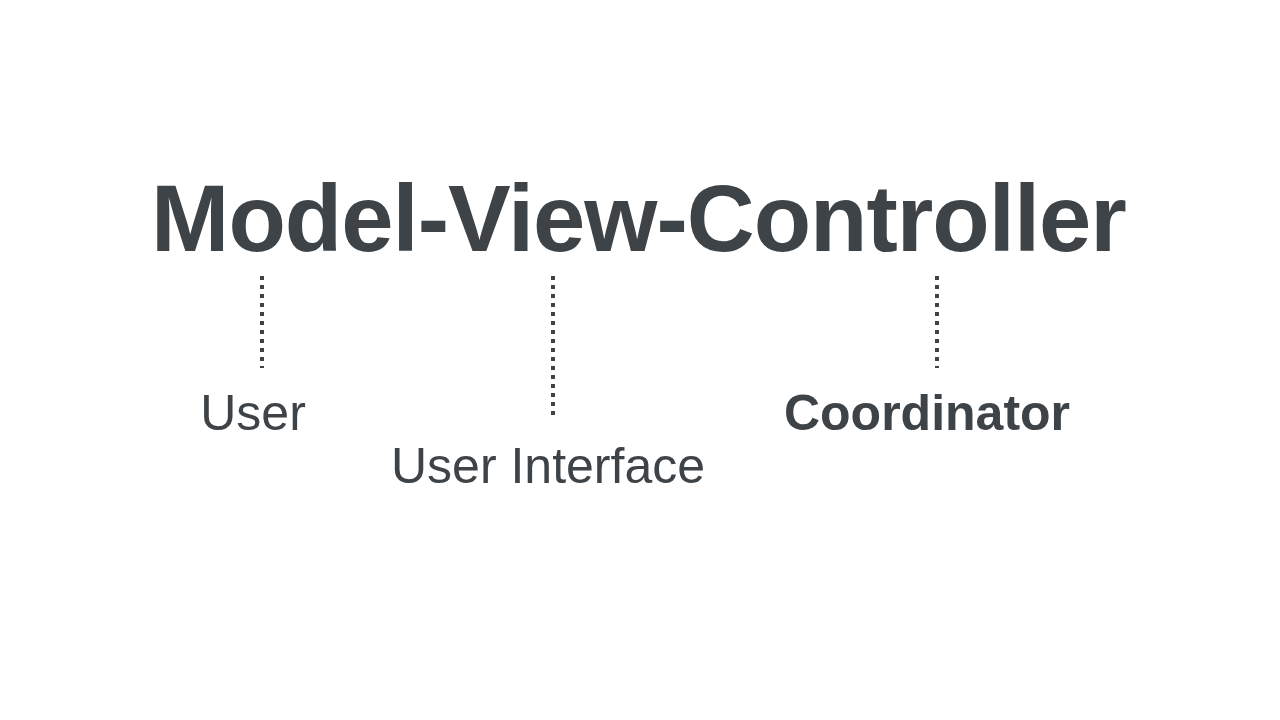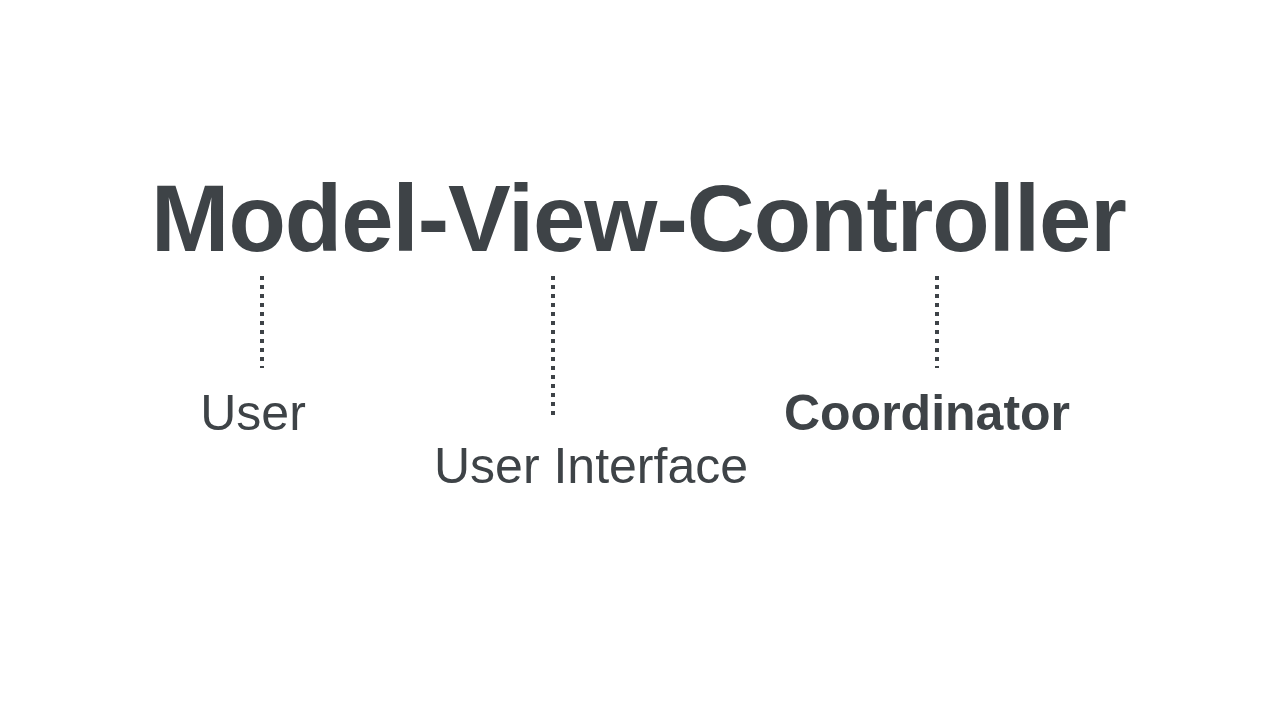--- a/index.html
+++ b/index.html
@@ -44,21 +44,21 @@
   .node-label {
     position: absolute;
     transform: translateX(-50%);
     font-size: 50px;
     font-weight: 400;
     line-height: 1;
     color: var(--ink);
     white-space: nowrap;
   }
   .l1 { left: 253px; top: 388px; }
-  .l2 { left: 548px; top: 441px; margin-left: 43px; }
+  .l2 { left: 548px; top: 441px; }
   .l3 { left: 927px; top: 388px; font-weight: bold; }
 </style>
 </head>
 <body>
 
 <div class="canvas">
   <h1 class="title">Model-View-Controller</h1>
 
   <div class="connector c1"></div>
   <div class="connector c2"></div>

